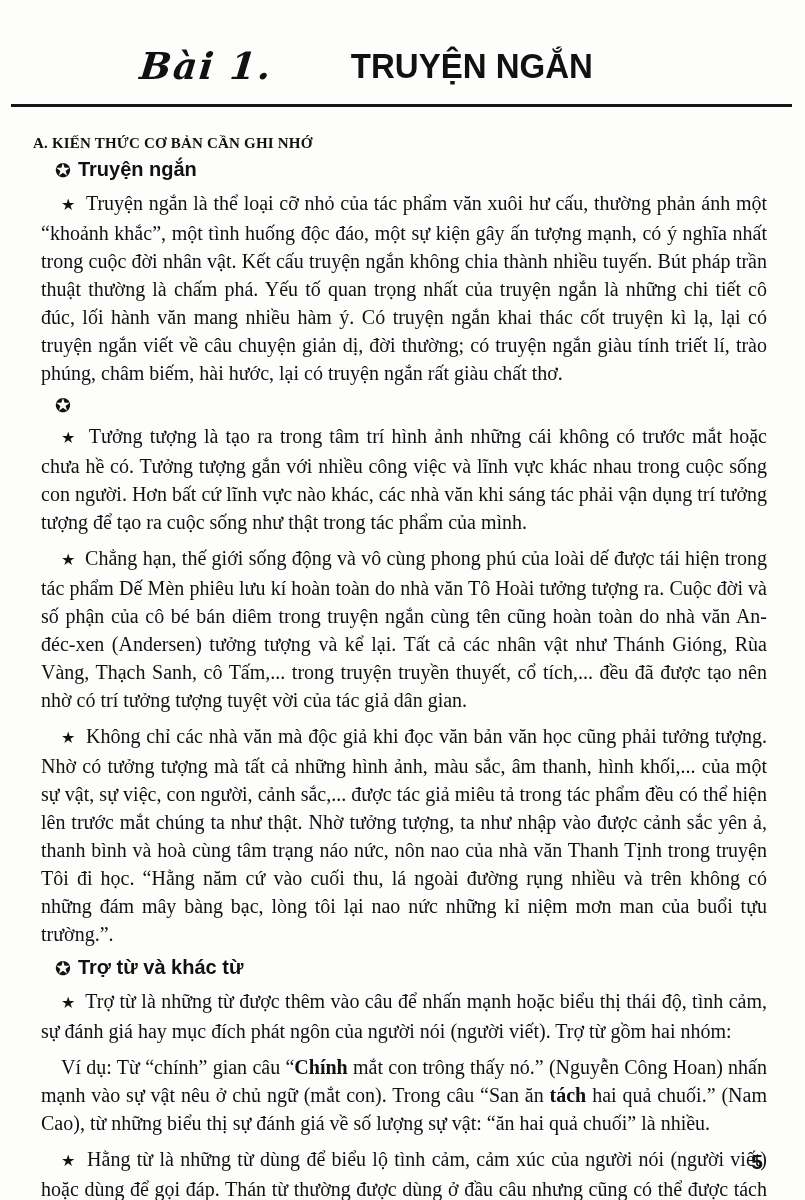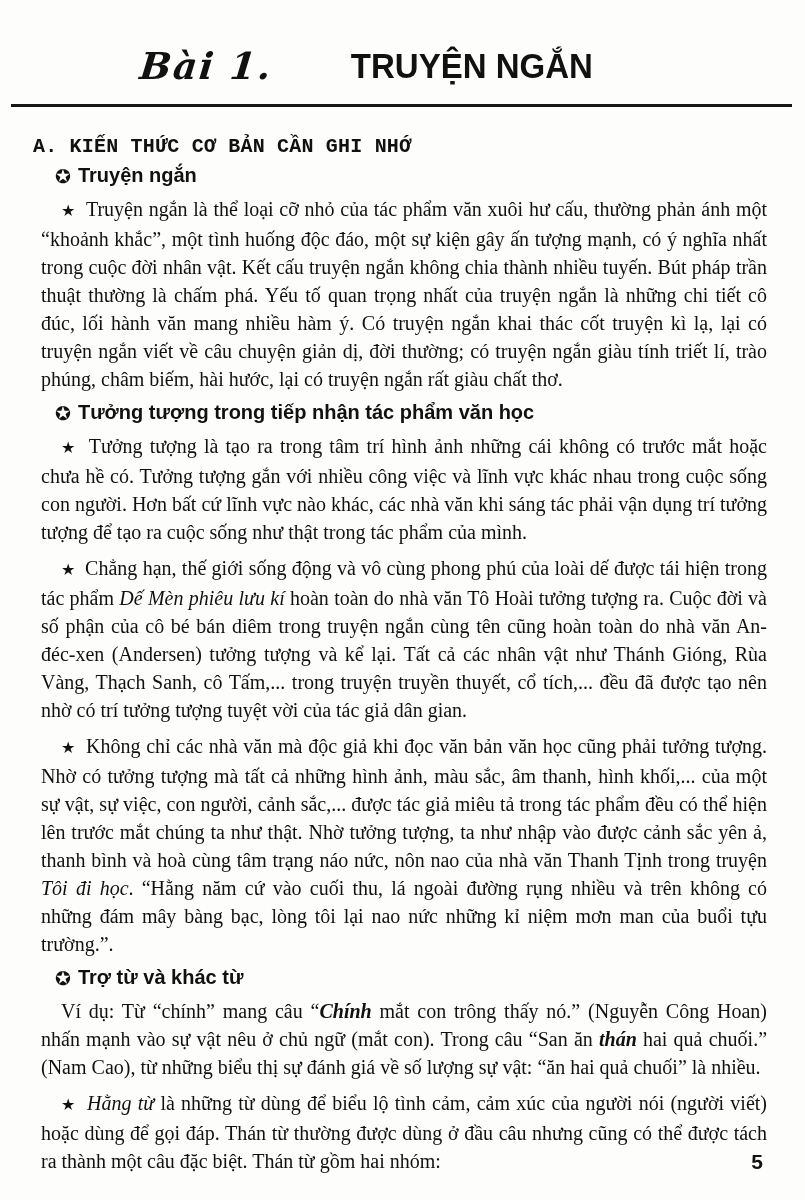--- a/index.html
+++ b/index.html
@@ -44,22 +44,22 @@
   .rule{
     height:3px;
     background:#161616;
     margin:8px 13px 0 11px;
   }
   
   .body{
     padding:28px 30px 0 33px;
   }
   h2.secA{
-    font-family:Liberation Mono, monospace;
-    font-size:20px;
+    font-family:Liberation Serif, serif;
+    font-size:15px;
     font-weight:700;
     margin:0 0 6px 0;
     letter-spacing:0.2px;
   }
   h3.sub{
     font-family:"Liberation Sans", sans-serif;
     font-size:20px;
     font-weight:700;
     margin:3px 0 3px 22px;
     display:flex;
@@ -78,22 +78,22 @@
     font-size:20px;
     line-height:28px;
     text-align:justify;
     text-indent:20px;
   }
   p.para .star{
     font-family:"DejaVu Sans", sans-serif;
     font-size:16px;
     letter-spacing:2px;
   }
-  .seg-i{font-style:italic;}
-  .seg-b{font-weight:bold;font-style:italic;}
+  .seg-i{}
+  .seg-b{font-weight:bold;}
   .pageno{
     position:absolute;
     right:42px;
     bottom:26px;
     font-family:"Liberation Sans", sans-serif;
     font-weight:700;
     font-size:21px;
   }
 </style>
 </head>
@@ -111,29 +111,29 @@
   <div class="body">
     <h2 class="secA">A. KIẾN THỨC CƠ BẢN CẦN GHI NHỚ</h2>
     <div id="sections">
         <h3 class="sub">
           <span class="secb">✪</span>
           <span>Truyện ngắn</span>
         </h3>
         <p class="para star"><span class="star">★ </span><span>Truyện ngắn là thể loại cỡ nhỏ của tác phẩm văn xuôi hư cấu, thường phản ánh một “khoảnh khắc”, một tình huống độc đáo, một sự kiện gây ấn tượng mạnh, có ý nghĩa nhất trong cuộc đời nhân vật. Kết cấu truyện ngắn không chia thành nhiều tuyến. Bút pháp trần thuật thường là chấm phá. Yếu tố quan trọng nhất của truyện ngắn là những chi tiết cô đúc, lối hành văn mang nhiều hàm ý. Có truyện ngắn khai thác cốt truyện kì lạ, lại có truyện ngắn viết về câu chuyện giản dị, đời thường; có truyện ngắn giàu tính triết lí, trào phúng, châm biếm, hài hước, lại có truyện ngắn rất giàu chất thơ.</span></p>
         <h3 class="sub">
           <span class="secb">✪</span>
-          <span>Tưởng tượng trong tiếp nhận tác phẩm văn học</span>
         </h3>
         <p class="para star"><span class="star">★ </span><span>Tưởng tượng là tạo ra trong tâm trí hình ảnh những cái không có trước mắt hoặc chưa hề có. Tưởng tượng gắn với nhiều công việc và lĩnh vực khác nhau trong cuộc sống con người. Hơn bất cứ lĩnh vực nào khác, các nhà văn khi sáng tác phải vận dụng trí tưởng tượng để tạo ra cuộc sống như thật trong tác phẩm của mình.</span></p>
         <p class="para star"><span class="star">★ </span><span>Chẳng hạn, thế giới sống động và vô cùng phong phú của loài dế được tái hiện trong tác phẩm </span><span class="seg-i">Dế Mèn phiêu lưu kí</span><span> hoàn toàn do nhà văn Tô Hoài tưởng tượng ra. Cuộc đời và số phận của cô bé bán diêm trong truyện ngắn cùng tên cũng hoàn toàn do nhà văn An-đéc-xen (Andersen) tưởng tượng và kể lại. Tất cả các nhân vật như Thánh Gióng, Rùa Vàng, Thạch Sanh, cô Tấm,... trong truyện truyền thuyết, cổ tích,... đều đã được tạo nên nhờ có trí tưởng tượng tuyệt vời của tác giả dân gian.</span></p>
         <p class="para star"><span class="star">★ </span><span>Không chỉ các nhà văn mà độc giả khi đọc văn bản văn học cũng phải tưởng tượng. Nhờ có tưởng tượng mà tất cả những hình ảnh, màu sắc, âm thanh, hình khối,... của một sự vật, sự việc, con người, cảnh sắc,... được tác giả miêu tả trong tác phẩm đều có thể hiện lên trước mắt chúng ta như thật. Nhờ tưởng tượng, ta như nhập vào được cảnh sắc yên ả, thanh bình và hoà cùng tâm trạng náo nức, nôn nao của nhà văn Thanh Tịnh trong truyện </span><span class="seg-i">Tôi đi học</span><span>. “Hằng năm cứ vào cuối thu, lá ngoài đường rụng nhiều và trên không có những đám mây bàng bạc, lòng tôi lại nao nức những kỉ niệm mơn man của buổi tựu trường.”.</span></p>
         <h3 class="sub">
           <span class="secb">✪</span>
           <span>Trợ từ và khác từ</span>
         </h3>
-        <p class="para plain"><span>Ví dụ: Từ “chính” mang câu “</span><span class="seg-b">Chính</span><span> mắt con trông thấy nó.” (Nguyễn Công Hoan) nhấn mạnh vào sự vật nêu ở chủ ngữ (mắt con). Trong câu “San ăn </span><span class="seg-b">thán</span><span> hai quả chuối.” (Nam Cao), từ những biểu thị sự đánh giá về số lượng sự vật: “ăn hai quả chuối” là nhiều.</span></p>
+        <p class="para star"><span class="star">★ </span><span class="seg-i">Trợ từ</span><span> là những từ được thêm vào câu để nhấn mạnh hoặc biểu thị thái độ, tình cảm, sự đánh giá hay mục đích phát ngôn của người nói (người viết). Trợ từ gồm hai nhóm:</span></p>
+        <p class="para plain"><span>Ví dụ: Từ “chính” gian câu “</span><span class="seg-b">Chính</span><span> mắt con trông thấy nó.” (Nguyễn Công Hoan) nhấn mạnh vào sự vật nêu ở chủ ngữ (mắt con). Trong câu “San ăn </span><span class="seg-b">tách</span><span> hai quả chuối.” (Nam Cao), từ những biểu thị sự đánh giá về số lượng sự vật: “ăn hai quả chuối” là nhiều.</span></p>
         <p class="para star"><span class="star">★ </span><span class="seg-i">Hằng từ</span><span> là những từ dùng để biểu lộ tình cảm, cảm xúc của người nói (người viết) hoặc dùng để gọi đáp. Thán từ thường được dùng ở đầu câu nhưng cũng có thể được tách ra thành một câu đặc biệt. Thán từ gồm hai nhóm:</span></p>
       </div>
   </div>
 
   <div class="pageno">5</div>
 
 </div>
 
 </body></html>

